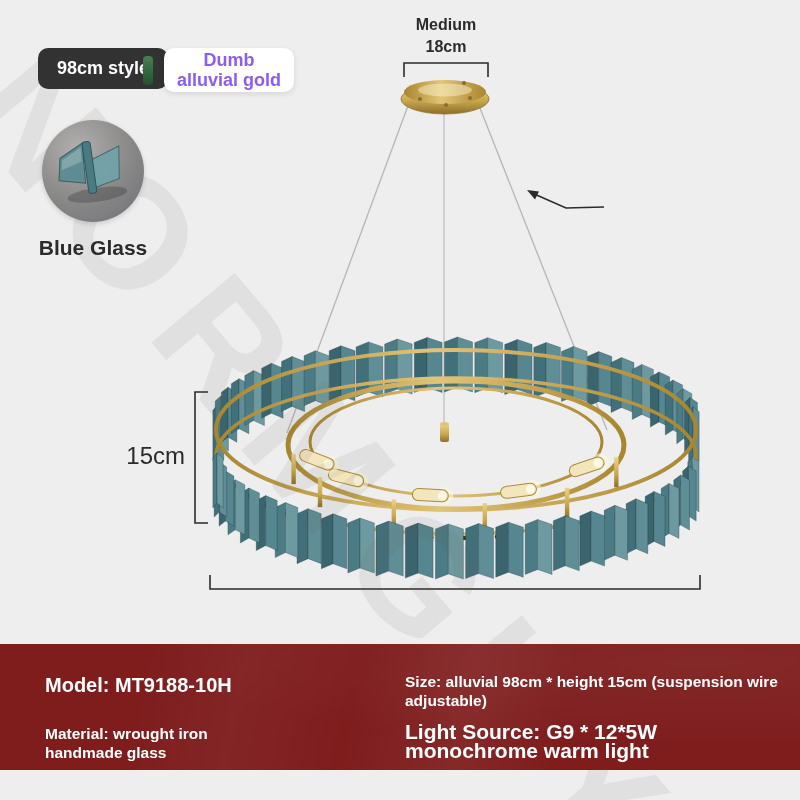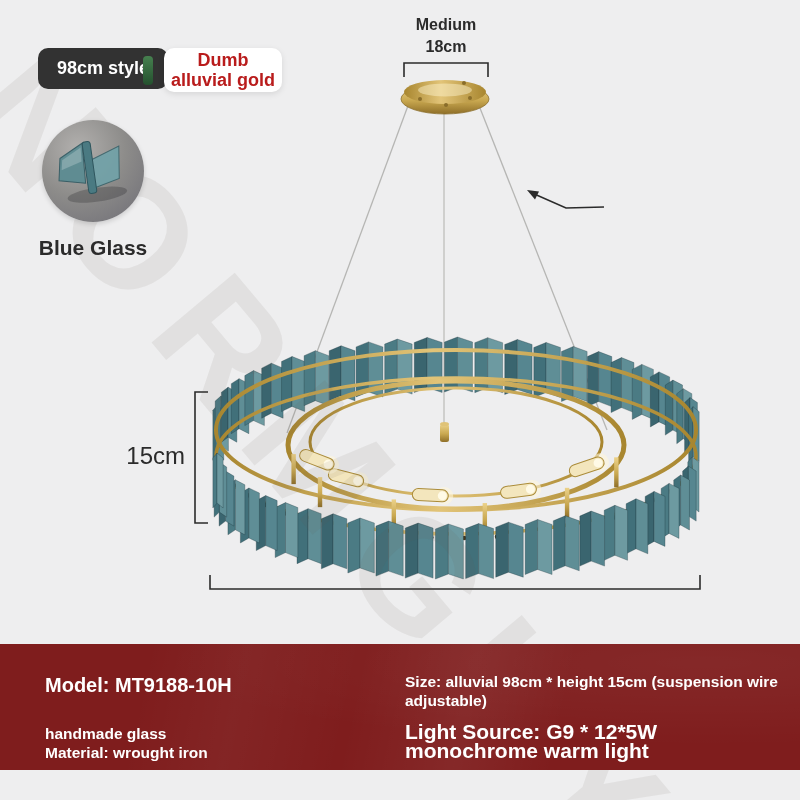--- a/index.html
+++ b/index.html
@@ -15,21 +15,21 @@
     transform:rotate(50deg);transform-origin:0 0;
     font-size:158px;font-weight:700;letter-spacing:26px;white-space:nowrap;
     color:rgba(95,92,82,0.09);pointer-events:none;user-select:none;
   }
   
   .badge{position:absolute;z-index:4;display:flex;align-items:center;justify-content:center;
     border-radius:10px;font-weight:bold;text-align:center;}
   .badge-dark{left:38px;top:48px;width:130px;height:41px;background:#323232;color:#ffffff;font-size:18px;}
   .leaf-accent{position:absolute;left:143px;top:56px;width:10px;height:29px;z-index:4;border-radius:4px;
     background:linear-gradient(180deg,#46804f 0%,#24512e 100%);}
-  .badge-light{left:164px;top:48px;width:118px;height:44px;background:#ffffff;color:#b91c1c;
+  .badge-light{left:164px;top:48px;width:130px;height:44px;background:#ffffff;color:#8b5cf6;
     font-size:18px;line-height:20px;flex-direction:column;box-shadow:0 2px 6px rgba(0,0,0,.10);}
   .badge-line{white-space:nowrap;}
   
   .swatch{position:absolute;left:42px;top:120px;width:102px;height:102px;border-radius:50%;
     overflow:hidden;z-index:4;box-shadow:0 2px 5px rgba(0,0,0,.15);}
   .swatch svg{display:block;width:100%;height:100%;}
   .swatch-label{position:absolute;left:8px;top:236px;width:170px;text-align:center;z-index:4;
     font-size:21px;font-weight:bold;color:#2b2b2b;}
   
   .anno{position:absolute;z-index:4;color:#2b2b2b;}
@@ -386,22 +386,22 @@
     <div>Medium</div>
     <div>18cm</div>
   </div>
 
 
   <div class="anno anno-height">15cm</div>
 
   <div class="footer">
     <div class="fcol fmodel">Model: MT9188-10H</div>
     <div class="fcol fmaterial">
+      <span class="fline">Material: wrought iron</span>
       <span class="fline">handmade glass</span>
-      <span class="fline">Material: wrought iron</span>
     </div>
     <div class="fcol fsize">
       <span class="fline">Size: alluvial 98cm * height 15cm (suspension wire</span>
       <span class="fline">adjustable)</span>
     </div>
     <div class="fcol flight">
       <span class="fline">Light Source: G9 * 12*5W</span>
       <span class="fline">monochrome warm light</span>
     </div>
   </div>

